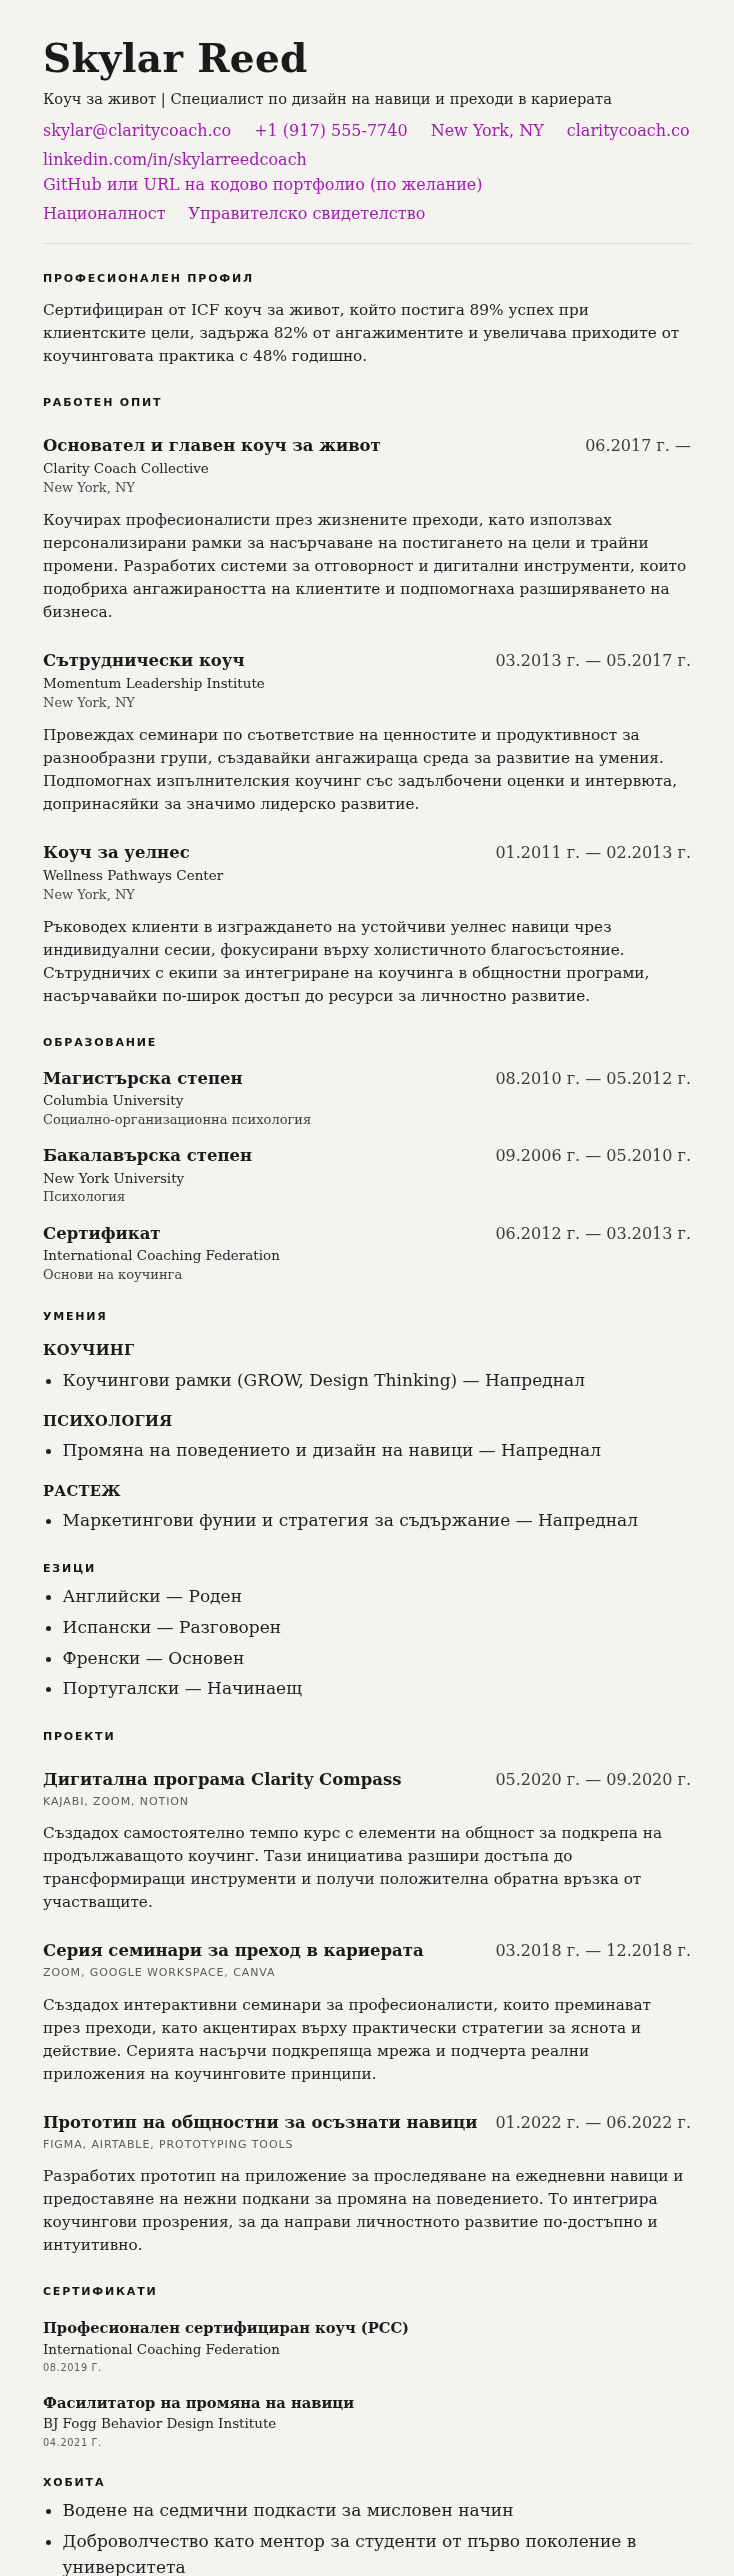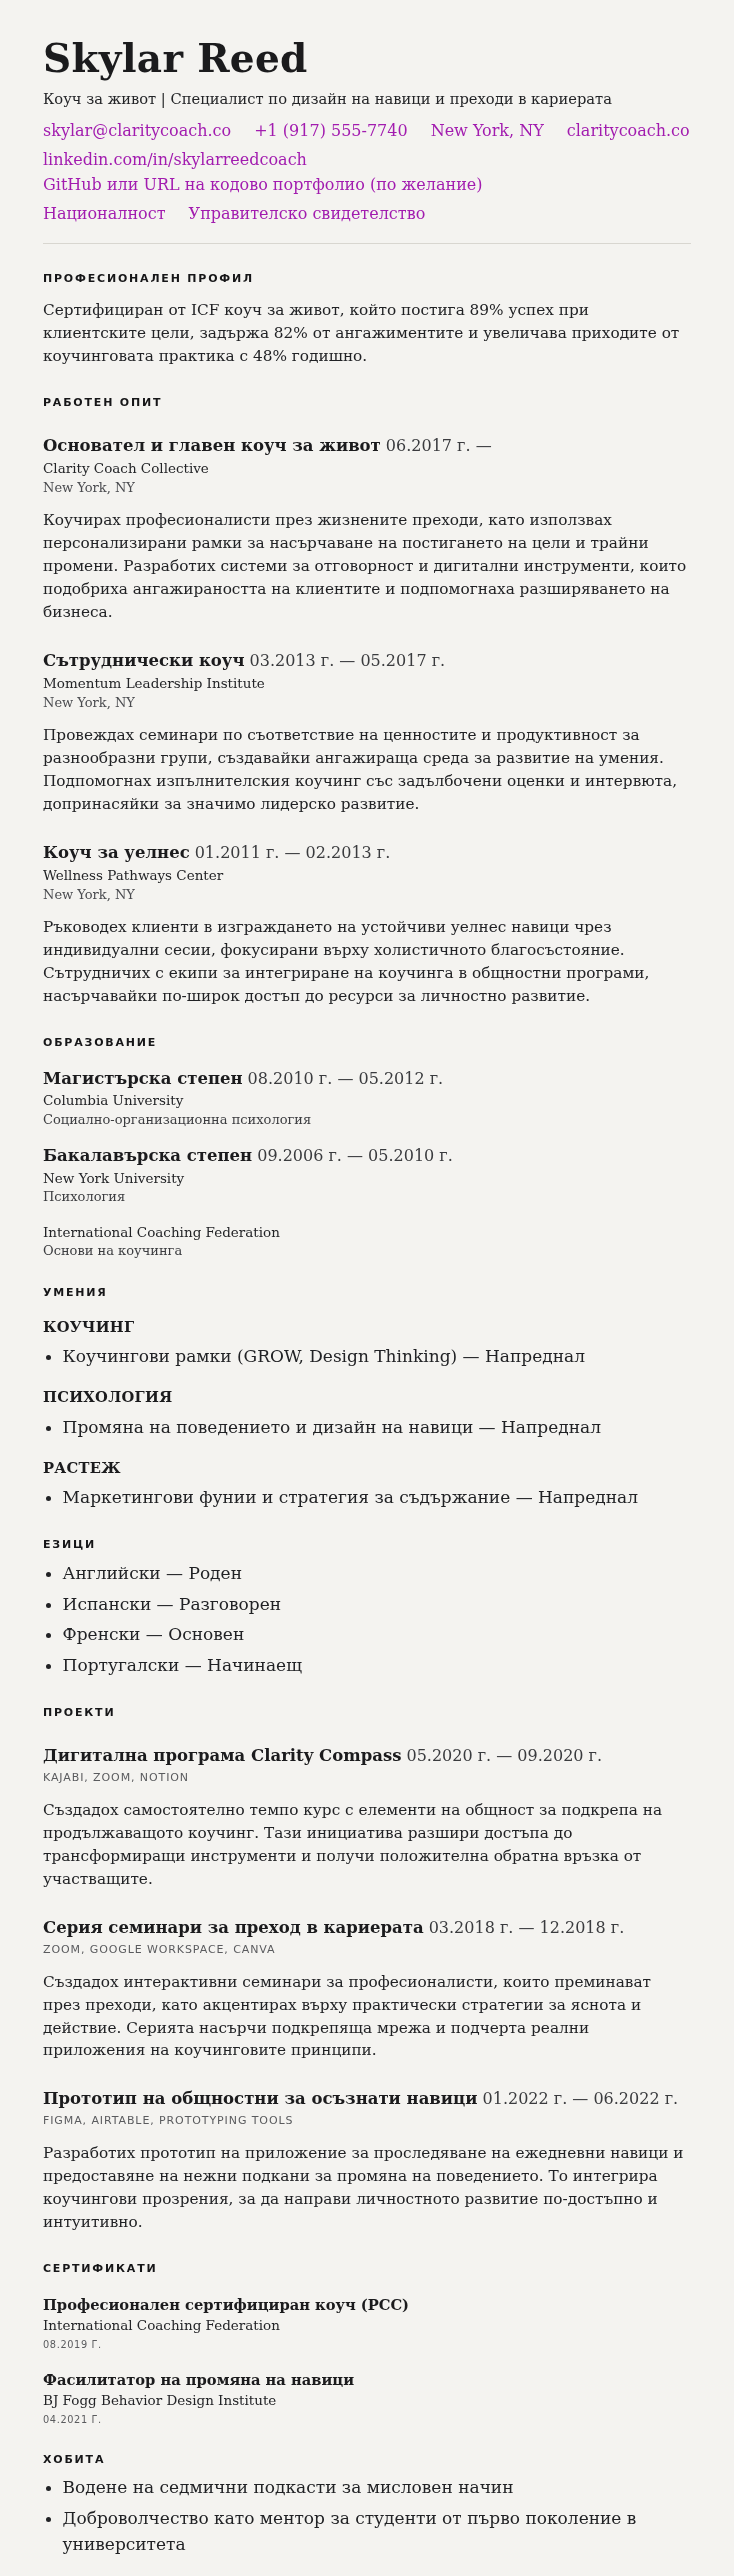--- a/index.html
+++ b/index.html
@@ -31,21 +31,21 @@
     font-family: "DejaVu Sans", "Liberation Sans", sans-serif;
     font-size: 11px; font-weight: 700; letter-spacing: 1.8px;
     margin: 0; color: #161618;
   }
   .profile-text, .desc {
     font-size: 15.3px; line-height: 1.5; margin: 14.7px 0 0; color: #212225;
   }
 
   
   .entry { margin-top: 27px; }
-  .entry-head { display: flex; align-items: baseline; gap: 5px; }
+  .entry-head { display: flex; justify-content: space-between; align-items: baseline; gap: 5px; }
   .entry-title { font-size: 16.5px; font-weight: 700; margin: 0; }
   .dates { font-size: 16px; color: #3a3b3e; white-space: nowrap; flex: none; }
   .company { font-size: 13.5px; margin-top: 4.9px; color: #232427; }
   .location { font-size: 13px; margin-top: 3.7px; color: #4a4b4f; }
   .tools {
     font-family: "DejaVu Sans", "Liberation Sans", sans-serif;
     font-size: 11px; letter-spacing: 0.9px; color: #5a5b5e; margin-top: 6.1px;
   }
 
   
@@ -149,20 +149,24 @@
     <article class="edu-item">
       <div class="entry-head">
         <h3 class="entry-title">Бакалавърска степен</h3>
         <span class="dates">09.2006 г. — 05.2010 г.</span>
       </div>
       <div class="edu-school">New York University</div>
       <div class="edu-field">Психология</div>
     </article>
 
     <article class="edu-item">
+      <div class="entry-head">
+        <h3 class="entry-title">Сертификат</h3>
+        <span class="dates">06.2012 г. — 03.2013 г.</span>
+      </div>
       <div class="edu-school">International Coaching Federation</div>
       <div class="edu-field">Основи на коучинга</div>
     </article>
   </section>
 
   <section>
     <h2 class="section-heading">УМЕНИЯ</h2>
 
     <div class="skill-group">
       <h3 class="skill-category">КОУЧИНГ</h3>

